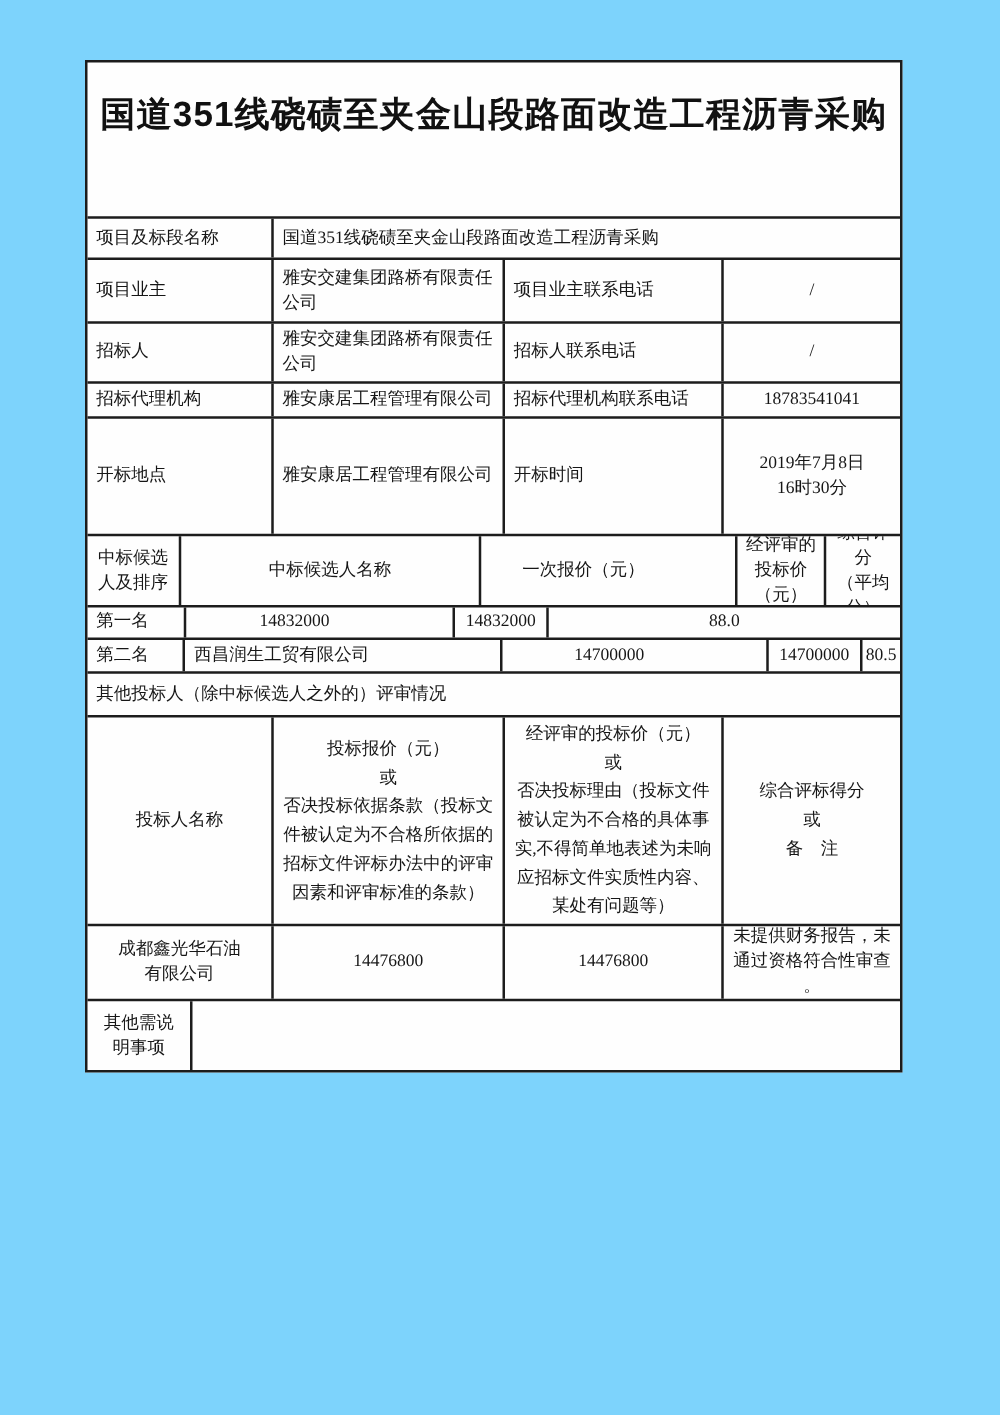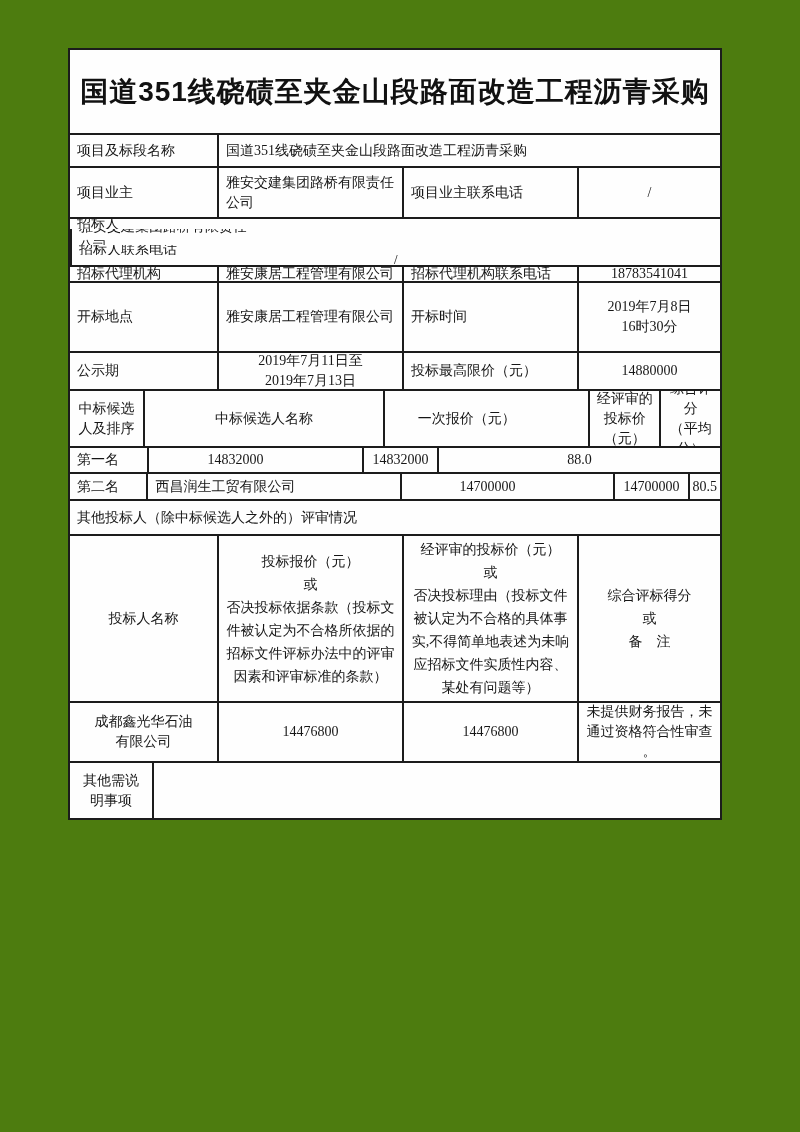--- a/index.html
+++ b/index.html
@@ -4,21 +4,21 @@
 <style>
   * { box-sizing: border-box; margin: 0; padding: 0; }
   html, body { background: #ffffff; }
   body {
     width: 800px; height: 1132px;
     font-family: "Liberation Serif", "DejaVu Serif", serif;
     color: #161616;
   }
   .page {
     position: relative; width: 800px; height: 1132px;
-    background: #4d7c0f; overflow: hidden;
+    background: #7dd3fc; overflow: hidden;
   }
   .tbl {
     position: absolute; left: 68px; top: 48px; width: 654px;
     border: 2px solid #1c1c1c; background: #fefefe;
   }
   .r { display: flex; border-top: 2px solid #1c1c1c; align-items: stretch; }
   .r:first-child { border-top: none; }
   .c {
     border-left: 2px solid #1c1c1c;
     display: flex; align-items: center;
@@ -26,22 +26,22 @@
     font-size: 14px; line-height: 20px;
     overflow: hidden;
   }
   .c:first-child { border-left: none; }
   .lft { justify-content: flex-start; text-align: left; padding: 2px 2px 2px 7px; }
   .ctr { justify-content: center; text-align: center; padding: 2px 3px; }
   .fill { flex: 1 1 auto; }
   .wA1 { width: 147px; } .wA2 { width: 185px; } .wA3 { width: 175px; }
   .wB1 { width: 77px; }  .wB2 { width: 255px; } .wB3 { width: 175px; } .wB4 { width: 75px; margin-left: 40px; }
   .wE1 { width: 82px; }
-  .hT { height: 83px; }  .h1 { height: 33px; } .h2 { height: 51px; } .h3 { height: 48px; flex-direction: column; }
-  .h4 { height: 16px; }  .h5 { height: 70px; } .h6 { height: 38px; } .h7 { height: 57px; }
+  .hT { height: 83px; }  .h1 { height: 33px; margin-top: 40px; } .h2 { height: 51px; } .h3 { height: 48px; }
+  .h4 { height: 28px; }  .h5 { height: 94px; } .h6 { height: 38px; } .h7 { height: 57px; }
   .h8 { height: 26px; }  .h9 { height: 27px; } .h10 { height: 35px; justify-content: flex-end; } .h11 { height: 167px; }
   .h12 { height: 60px; font-family: Liberation Serif, serif; } .h13 { height: 57px; }
   .title {
     font-family: "Liberation Sans", "DejaVu Sans", sans-serif;
     font-weight: 700; font-size: 28px; line-height: 1.25; letter-spacing: 1px;
     color: #111;
   }
   .tall { line-height: 23px; }
 </style>
 </head>
@@ -83,27 +83,20 @@
     </div>
 
     <div class="r h5">
       <div class="c wA1 lft">开标地点</div>
       <div class="c wA2 lft">雅安康居工程管理有限公司</div>
       <div class="c wA3 lft">开标时间</div>
       <div class="c fill ctr">2019年7月8日
 16时30分</div>
     </div>
 
-    <div class="r h6">
-      <div class="c wA1 lft">公示期</div>
-      <div class="c wA2 ctr">2019年7月11日至
-2019年7月13日</div>
-      <div class="c wA3 lft">投标最高限价（元）</div>
-      <div class="c fill ctr">14880000</div>
-    </div>
 
     <div class="r h7">
       <div class="c wB1 ctr">中标候选
 人及排序</div>
       <div class="c wB2 ctr">中标候选人名称</div>
       <div class="c wB3 ctr">一次报价（元）</div>
       <div class="c wB4 ctr">经评审的
 投标价
 （元）</div>
       <div class="c fill ctr">综合评分

